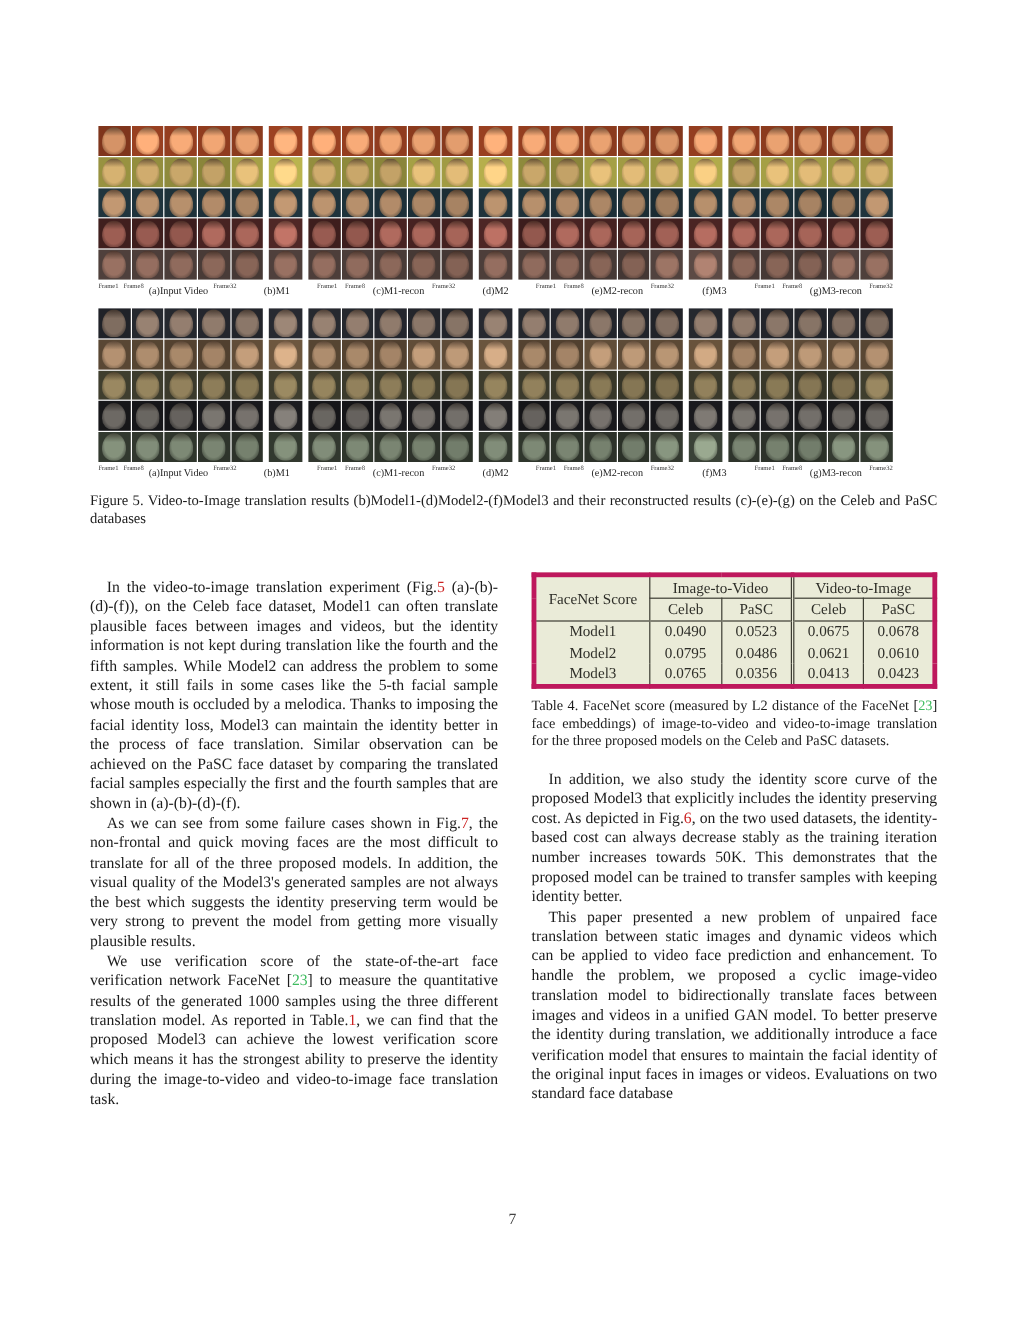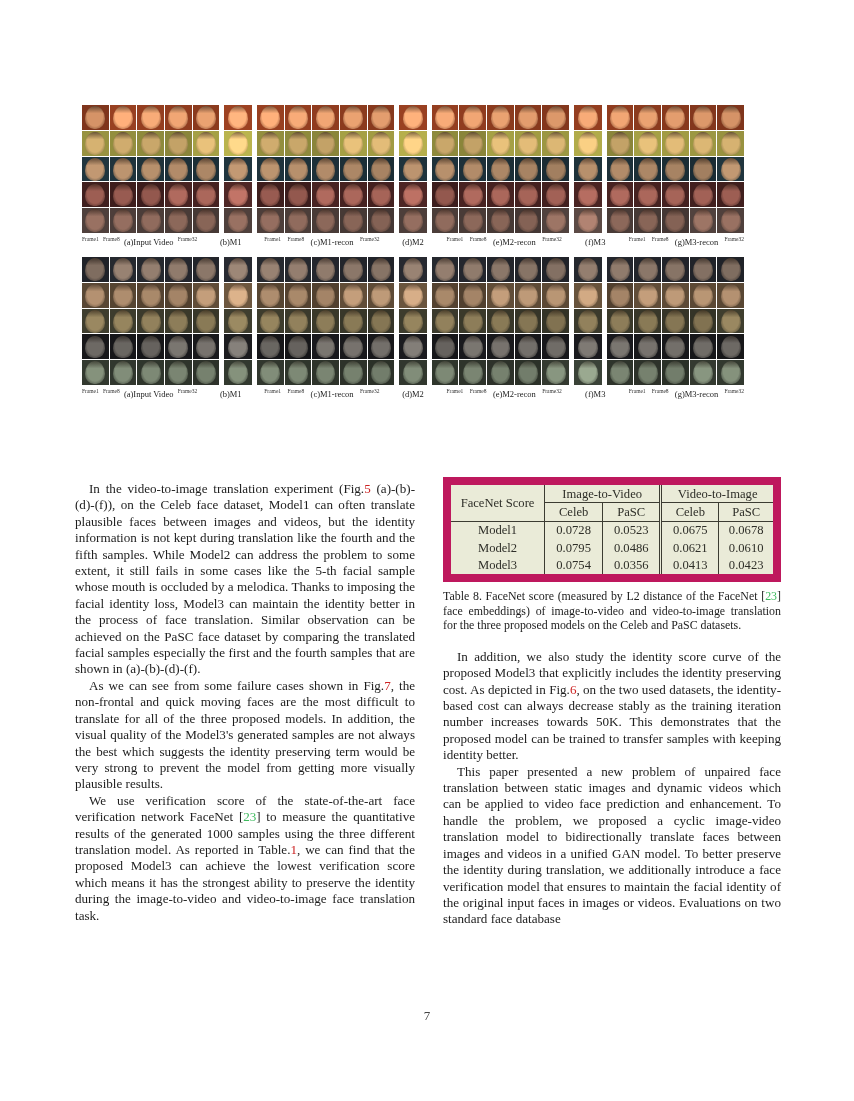--- a/index.html
+++ b/index.html
@@ -24,21 +24,21 @@
   .col{position:absolute;font-size:13.1px;line-height:16.4px;text-align:justify;}
   #left-col{left:75px;top:481px;width:340px;}
   #right-col{left:443px;top:477px;width:338px;}
   p.body{margin:0;text-indent:14px;}
   .h-sub{font-weight:bold;font-size:13.6px;margin:14px 0 10px 0;text-align:left;}
   .h-sec{font-weight:bold;font-size:15.2px;margin:16px 0 11px 0;text-align:left;}
   .ref-red{color:#cc2222;}
   .ref-green{color:#3dbb5e;}
   
   #facenet-table{border-collapse:collapse;width:100%;background:#eaebd8;
-                 border:8px solid #be185d;font-size:12.6px;color:#2e2e28;
+                 border:4px solid #be185d;font-size:12.6px;color:#2e2e28;
                  table-layout:fixed;}
   #facenet-table th,#facenet-table td{font-weight:normal;text-align:center;
                  padding:0.5px 2px;border-left:1px solid #3c3c32;}
   #facenet-table .first{border-left:none;width:27%;}
   #facenet-table .dbl{border-left:3px double #3c3c32;}
   #facenet-table .hdr{border-bottom:1px solid #3c3c32;}
   #facenet-table .hdr2{border-bottom:1.5px solid #3c3c32;}
   #tbl-caption{margin:7px 0 0 0;font-size:11.9px;line-height:14.6px;text-align:justify;}
   #right-col p.body.after-table{margin-top:16px;}
   
@@ -838,20 +838,21 @@
         </div>
         <div class="fig-labels" style="flex: 5 1 0px;">
           <span class="lbl-frame">Frame1</span>
           <span class="lbl-frame">Frame8</span>
           <span class="lbl-main">(g)M3-recon</span>
           <span class="lbl-frame">Frame32</span>
         </div>
       </div>
     </div>
 
+  <div id="figure-caption">Figure 5. Video-to-Image translation results (b)Model1-(d)Model2-(f)Model3 and their reconstructed results (c)-(e)-(g) on the Celeb and PaSC databases</div>
 
   <div id="left-col" class="col">
     <p class="body"><span>In the video-to-image translation experiment (Fig.</span><span class="ref-red">5</span><span> (a)-(b)-(d)-(f)), on the Celeb face dataset, Model1 can often translate plausible faces between images and videos, but the identity information is not kept during translation like the fourth and the fifth samples. While Model2 can address the problem to some extent, it still fails in some cases like the 5-th facial sample whose mouth is occluded by a melodica. Thanks to imposing the facial identity loss, Model3 can maintain the identity better in the process of face translation. Similar observation can be achieved on the PaSC face dataset by comparing the translated facial samples especially the first and the fourth samples that are shown in (a)-(b)-(d)-(f).</span></p>
     <p class="body"><span>As we can see from some failure cases shown in Fig.</span><span class="ref-red">7</span><span>, the non-frontal and quick moving faces are the most difficult to translate for all of the three proposed models. In addition, the visual quality of the Model3's generated samples are not always the best which suggests the identity preserving term would be very strong to prevent the model from getting more visually plausible results.</span></p>
     <p class="body"><span>We use verification score of the state-of-the-art face verification network FaceNet [</span><span class="ref-green">23</span><span>] to measure the quantitative results of the generated 1000 samples using the three different translation model. As reported in Table.</span><span class="ref-red">1</span><span>, we can find that the proposed Model3 can achieve the lowest verification score which means it has the strongest ability to preserve the identity during the image-to-video and video-to-image face translation task.</span></p>
   </div>
 
   <div id="right-col" class="col">
     <table id="facenet-table">
       <tbody>
@@ -861,41 +862,41 @@
         <th class="hdr dbl" colspan="2">Video-to-Image</th>
       </tr>
       <tr>
         <th class="hdr2">Celeb</th>
         <th class="hdr2">PaSC</th>
         <th class="hdr2 dbl">Celeb</th>
         <th class="hdr2">PaSC</th>
       </tr>
       <tr>
         <td class="first">Model1</td>
-        <td>0.0728</td>
+        <td>0.0490</td>
         <td>0.0523</td>
         <td class="dbl">0.0675</td>
         <td>0.0678</td>
       </tr>
       <tr>
         <td class="first">Model2</td>
         <td>0.0795</td>
         <td>0.0486</td>
         <td class="dbl">0.0621</td>
         <td>0.0610</td>
       </tr>
       <tr>
         <td class="first">Model3</td>
-        <td>0.0754</td>
+        <td>0.0765</td>
         <td>0.0356</td>
         <td class="dbl">0.0413</td>
         <td>0.0423</td>
       </tr>
     </tbody>
       </table>
-    <div id="tbl-caption"><span>Table 8. FaceNet score (measured by L2 distance of the FaceNet [</span><span class="ref-green">23</span><span>] face embeddings) of image-to-video and video-to-image translation for the three proposed models on the Celeb and PaSC datasets.</span></div>
+    <div id="tbl-caption"><span>Table 4. FaceNet score (measured by L2 distance of the FaceNet [</span><span class="ref-green">23</span><span>] face embeddings) of image-to-video and video-to-image translation for the three proposed models on the Celeb and PaSC datasets.</span></div>
     <p class="body after-table"><span>In addition, we also study the identity score curve of the proposed Model3 that explicitly includes the identity preserving cost. As depicted in Fig.</span><span class="ref-red">6</span><span>, on the two used datasets, the identity-based cost can always decrease stably as the training iteration number increases towards 50K. This demonstrates that the proposed model can be trained to transfer samples with keeping identity better.</span></p>
     <p class="body">This paper presented a new problem of unpaired face translation between static images and dynamic videos which can be applied to video face prediction and enhancement. To handle the problem, we proposed a cyclic image-video translation model to bidirectionally translate faces between images and videos in a unified GAN model. To better preserve the identity during translation, we additionally introduce a face verification model that ensures to maintain the facial identity of the original input faces in images or videos. Evaluations on two standard face database</p>
   </div>
 
   <div id="page-number">7</div>
 
 </div>
 
 </body></html>

